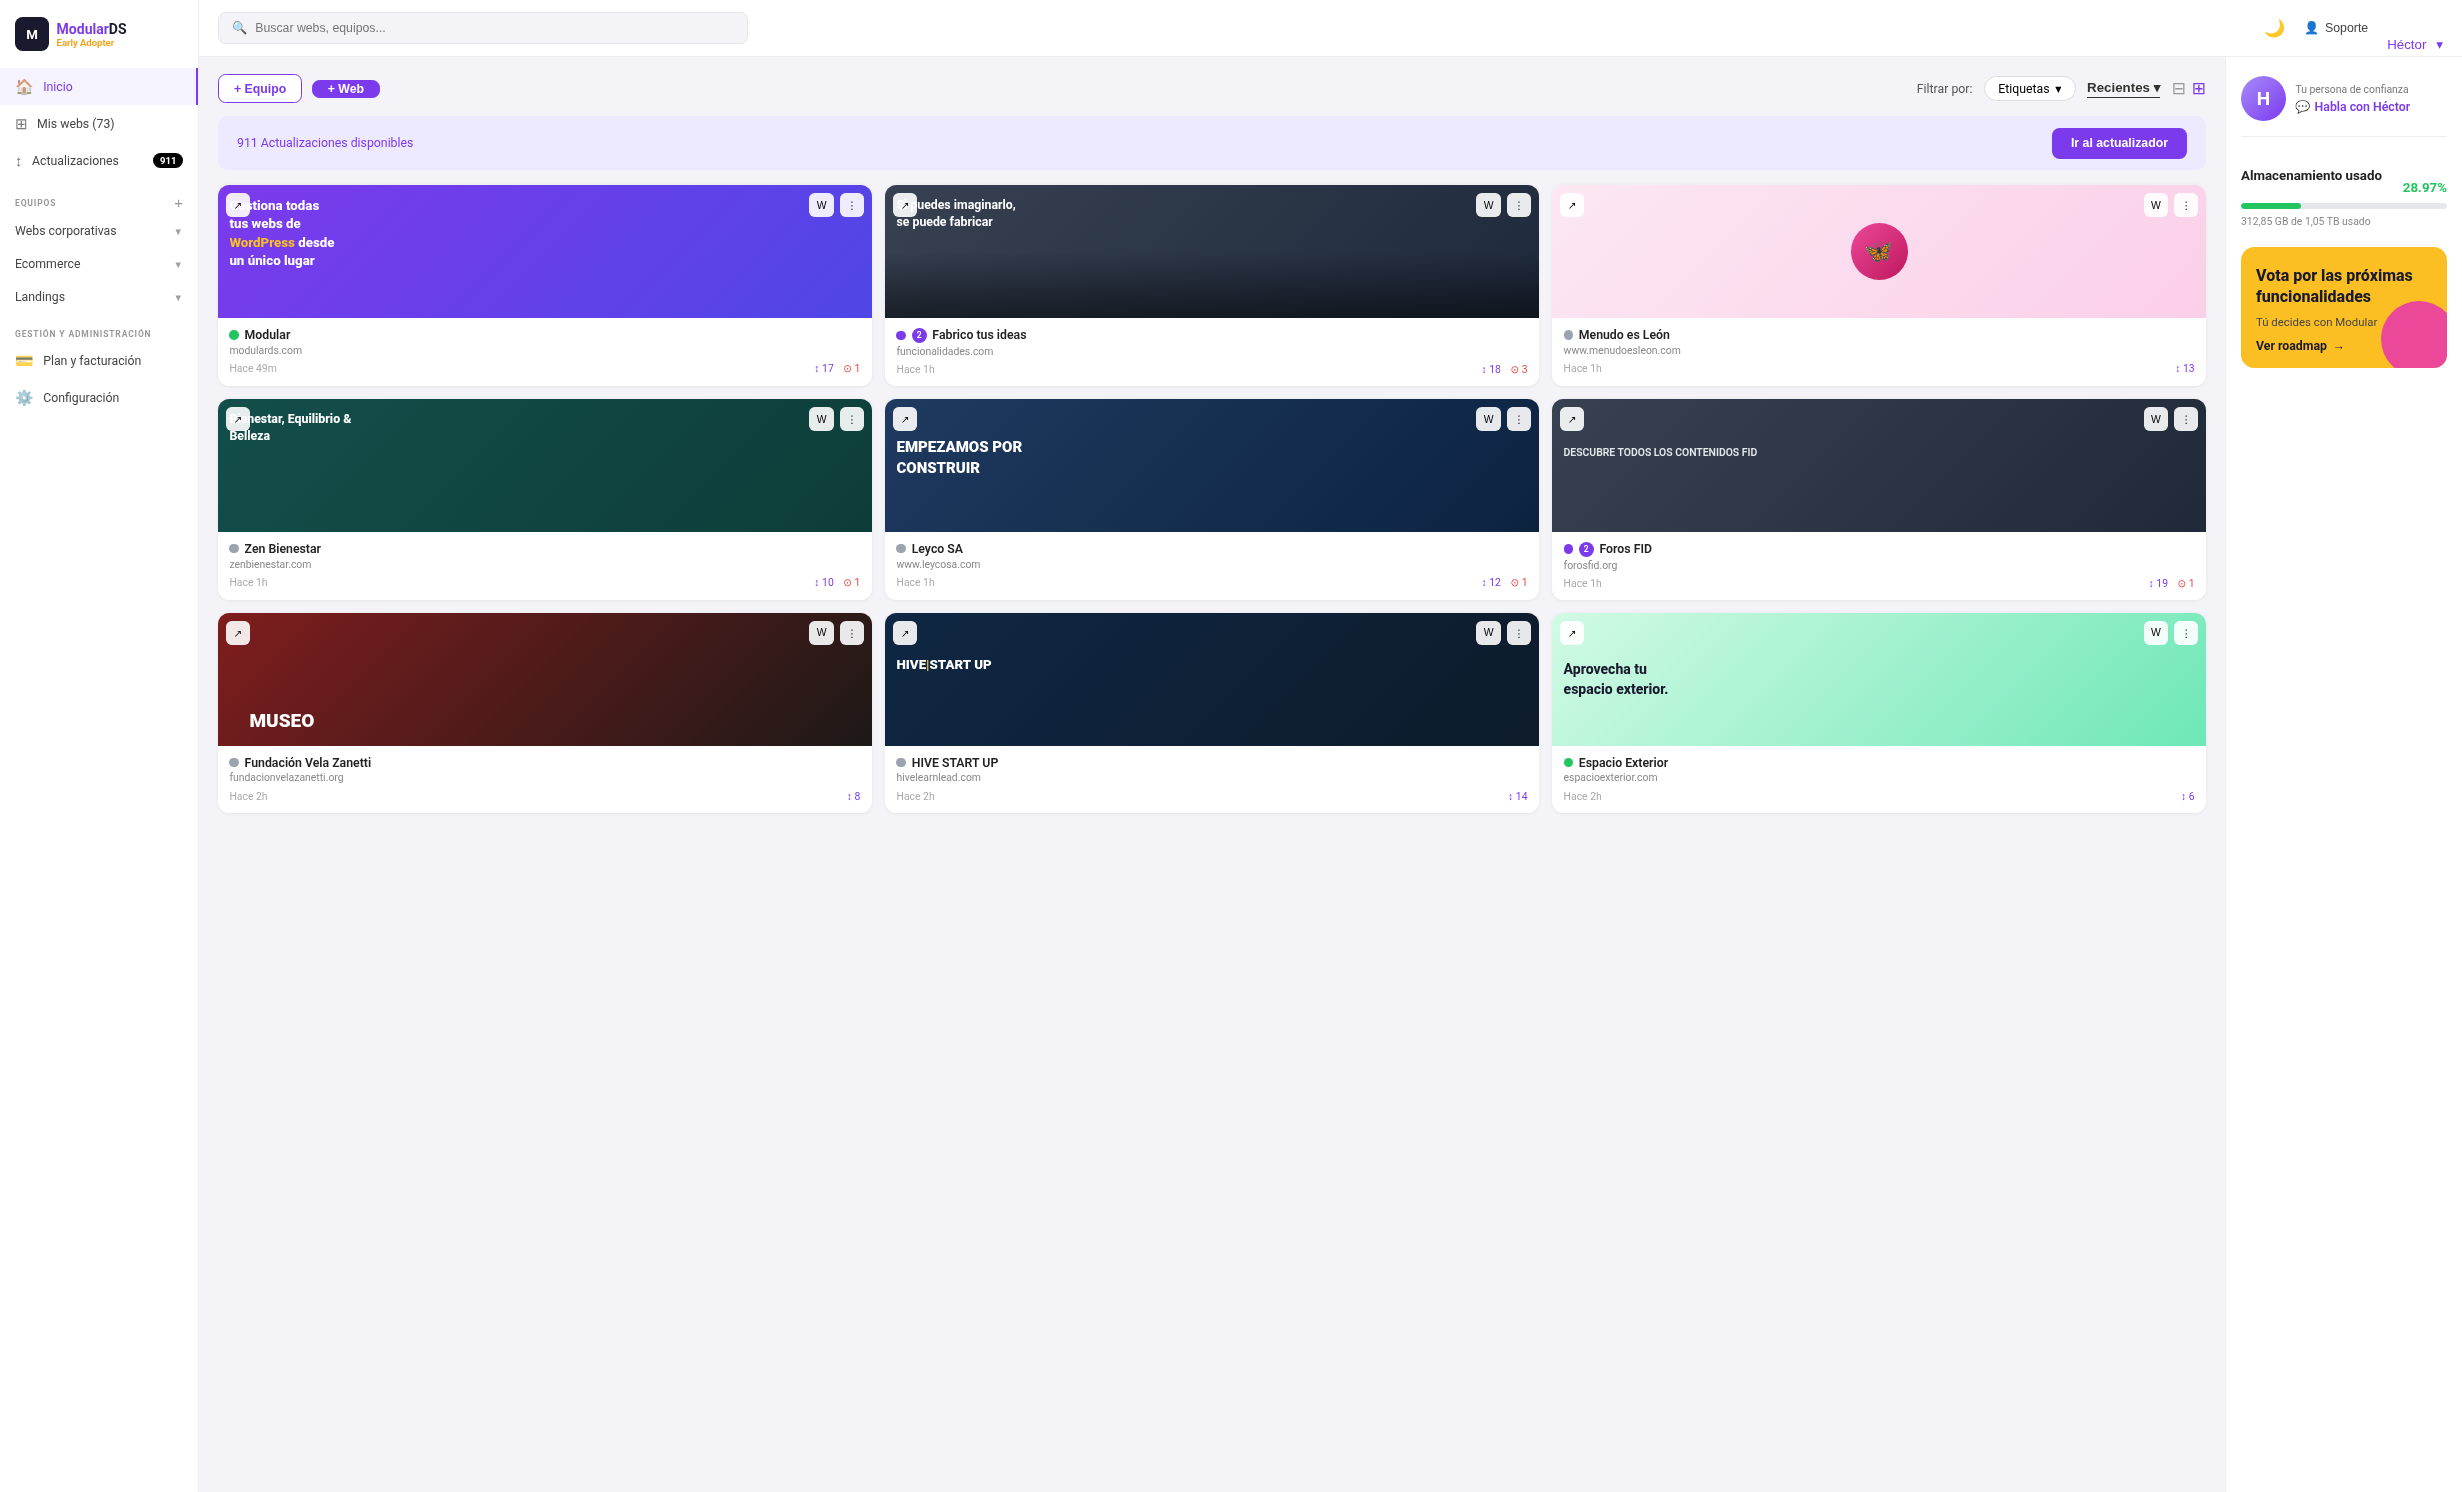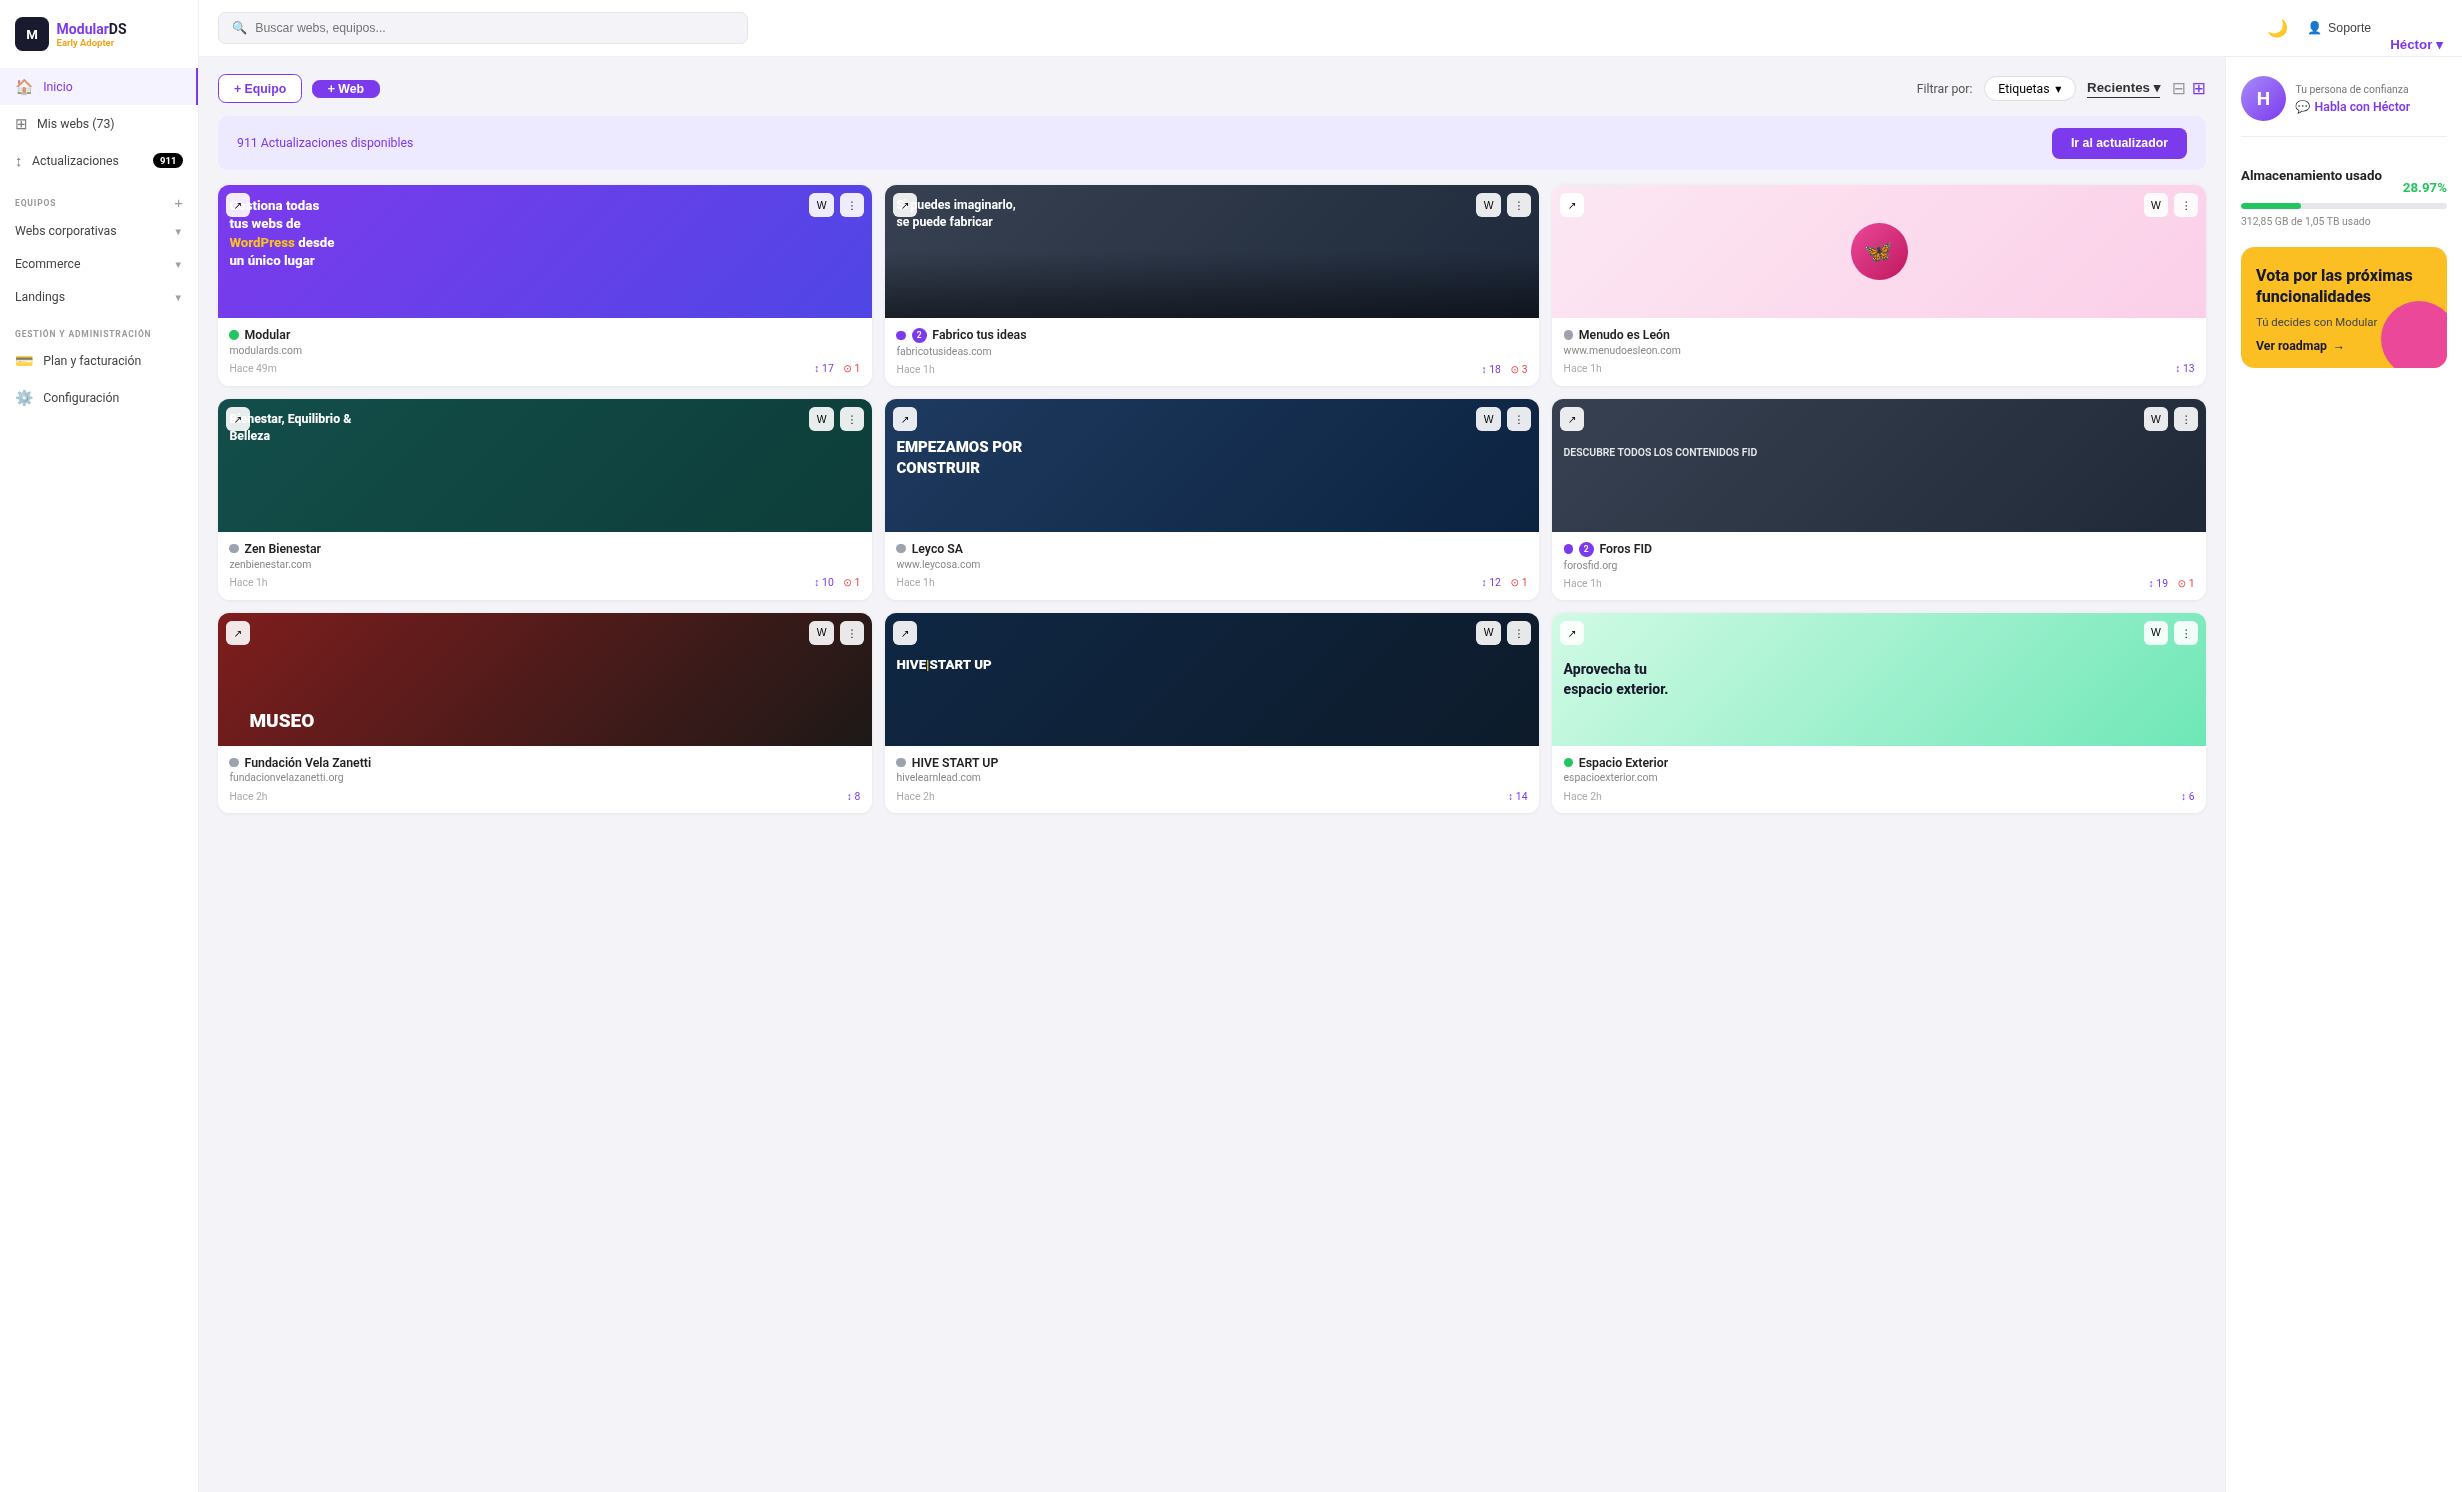--- a/index.html
+++ b/index.html
@@ -124,22 +124,22 @@
       align-items: center;
       gap: 19px;
     }
     .moon-icon { font-size: 17px; cursor: pointer; color: #555; }
     .support-btn {
       display: flex; align-items: center; gap: 5.7px;
       font-size: 12.3px; color: #444; cursor: pointer;
       background: none; border: none;
     }
     .user-btn {
-      display: flex; align-items: center; gap: 4px;
-      font-size: 13.3px; font-weight: 700; color: #7c3aed;
+      display: flex; align-items: center; gap: 10px;
+      font-size: 13.3px; font-weight: 400; color: #7c3aed;
       cursor: pointer; background: none; border: none; margin-top: 32px;
     }
 
     
     .content-row {
       display: flex;
       flex: 1;
       overflow: hidden;
     }
     .main-content {
@@ -522,21 +522,21 @@
               <button class="card-icon-btn">W</button>
               <button class="card-icon-btn">⋮</button>
             </div>
           </div>
           <div class="web-card-info">
             <div class="web-card-title">
               <span class="status-dot status-purple"></span>
               <span style="background:#7c3aed;color:#fff;border-radius:50%;width:15px;height:15px;font-size:8.5px;display:flex;align-items:center;justify-content:center;">2</span>
               <span>Fabrico tus ideas</span>
             </div>
-            <div class="web-card-url">fabricotusideas.com</div>
+            <div class="web-card-url">funcionalidades.com</div>
             <div class="web-card-meta">
               <span>Hace 1h</span>
               <div class="meta-right">
                 <span class="meta-updates num-badge">↕ 18</span>
                 <span class="meta-alert num-badge">⊙ 3</span>
               </div>
             </div>
           </div>
         </div>
 

